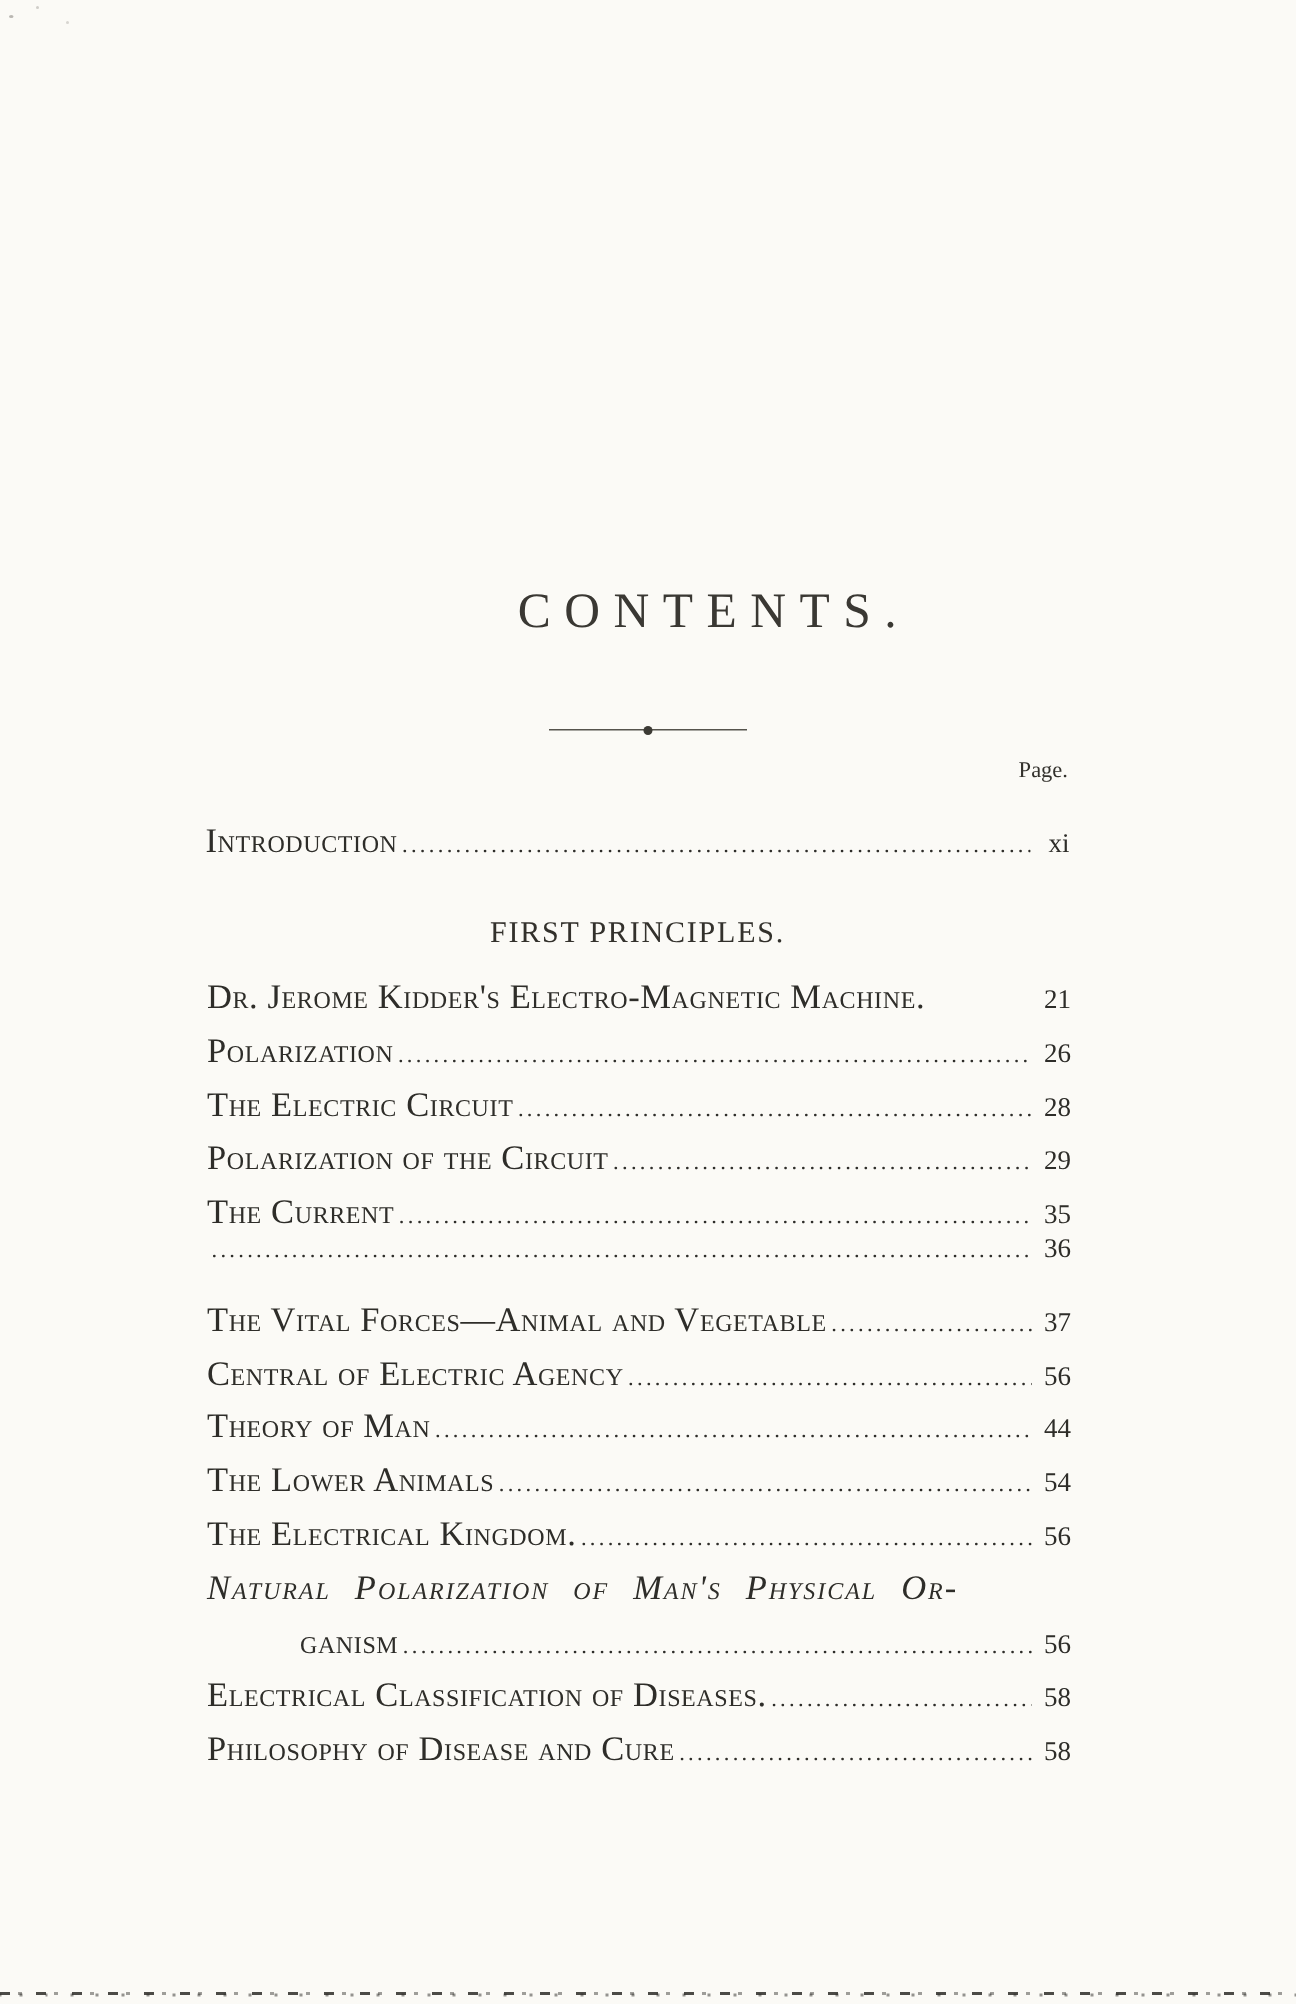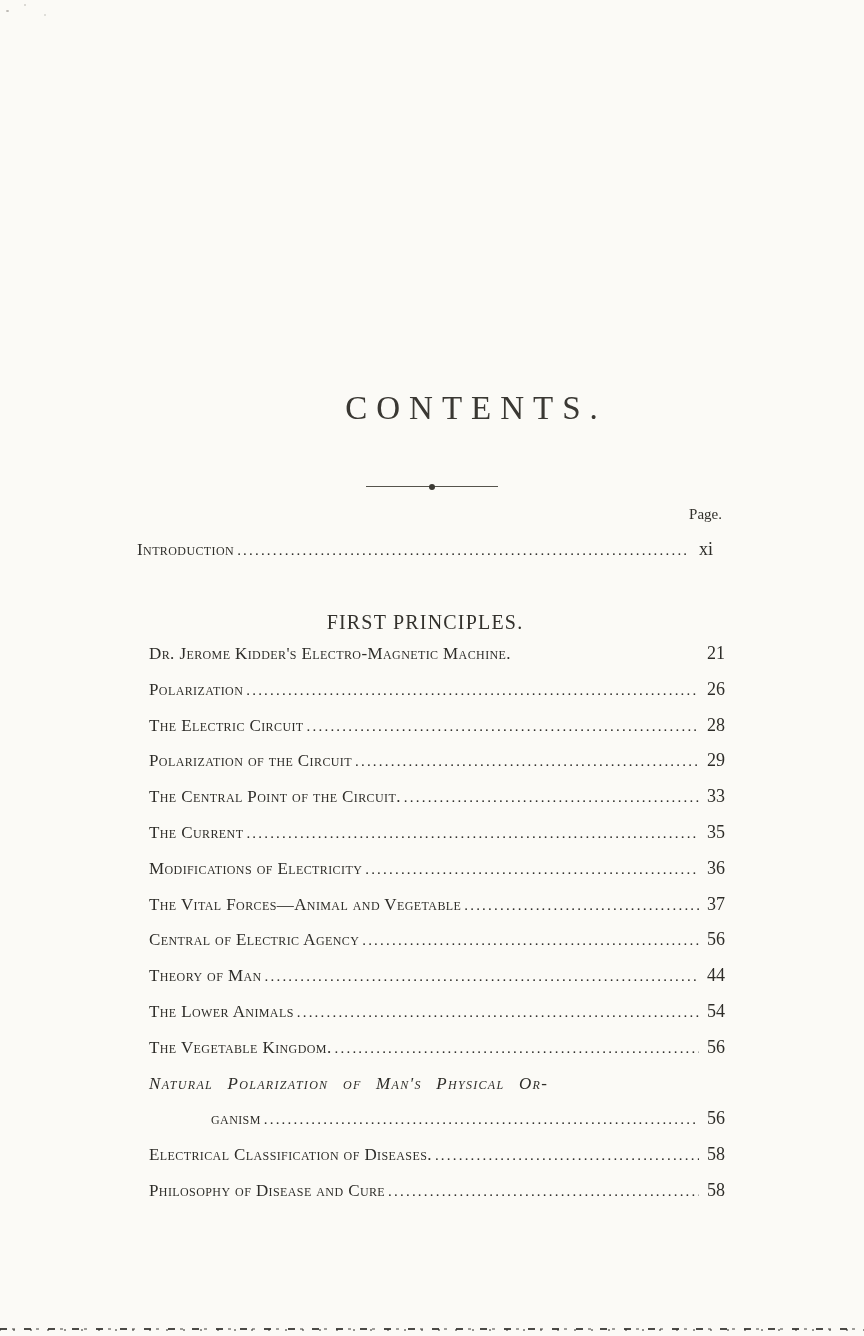--- a/index.html
+++ b/index.html
@@ -27,35 +27,35 @@
   }
   .divider{
     position:absolute;top:486px;left:50%;transform:translateX(-50%);
     width:132px;height:0;border-top:1px solid#55534c;
   }
   .divider-dot{
     position:absolute;top:-3.5px;left:50%;transform:translateX(-50%);
     width:6px;height:6px;border-radius:50%;background:#3c3a34;
   }
   .page-col-label{
-    position:absolute;top:506px;right:142px;
+    position:absolute;top:506px;right:152px;
     font-size:15px;color:#33312c;
   }
   .intro-row{position:absolute;top:532px;left:137px;width:576px;}
   .section-heading{
     position:absolute;top:611px;left:137px;width:576px;
     text-align:center;font-size:20px;letter-spacing:1.2px;color:#33312c;
   }
-  .entries{position:absolute;top:636px;left:149px;width:576px;}
+  .entries{position:absolute;top:636px;left:138px;width:576px;}
 
   .row{display:flex;align-items:baseline;height:35.8px;line-height:35.8px;}
   .t{
     font-variant:small-caps;
-    font-size:17px;letter-spacing:.4px;
-    white-space:nowrap;color:#2e2d29;
+    font-size:23px;letter-spacing:.4px;
+    white-space:nowrap;color:#2e2d29;margin-top:11px;
   }
   .leader{flex:1 1 auto;overflow:hidden;white-space:nowrap;padding:0 3px;}
   .leader::after{
     content:"..........................................................................................................";
     font-size:15px;letter-spacing:2.2px;color:#2e2d29;
   }
   .leader.blank::after{content:"";}
   .p{font-size:18px;min-width:26px;text-align:right;color:#2e2d29;font-family:Liberation Serif, serif;}
   .row.indent .t{padding-left:62px;}
   .row.spread .t{word-spacing:9px;letter-spacing:1.3px;font-style:italic;}
@@ -118,34 +118,28 @@
       <span class="leader"></span>
       <span class="p">28</span>
     </div>
 
     <div class="row">
       <span class="t">Polarization of the Circuit</span>
       <span class="leader"></span>
       <span class="p">29</span>
     </div>
 
-    <div class="row">
-      <span class="t">The Central Point of the Circuit.</span>
-      <span class="leader"></span>
-      <span class="p">33</span>
-    </div>
 
     <div class="row">
       <span class="t">The Current</span>
       <span class="leader"></span>
       <span class="p">35</span>
     </div>
 
     <div class="row">
-      <span class="t">Modifications of Electricity</span>
       <span class="leader"></span>
       <span class="p">36</span>
     </div>
 
     <div class="row">
       <span class="t">The Vital Forces—Animal and Vegetable</span>
       <span class="leader"></span>
       <span class="p">37</span>
     </div>
 
@@ -161,21 +155,21 @@
       <span class="p">44</span>
     </div>
 
     <div class="row">
       <span class="t">The Lower Animals</span>
       <span class="leader"></span>
       <span class="p">54</span>
     </div>
 
     <div class="row">
-      <span class="t">The Vegetable Kingdom.</span>
+      <span class="t">The Electrical Kingdom.</span>
       <span class="leader"></span>
       <span class="p">56</span>
     </div>
 
     <div class="row spread">
       <span class="t">Natural Polarization of Man's Physical Or-</span>
       <span class="leader blank"></span>
       <span class="p"></span>
     </div>
 

